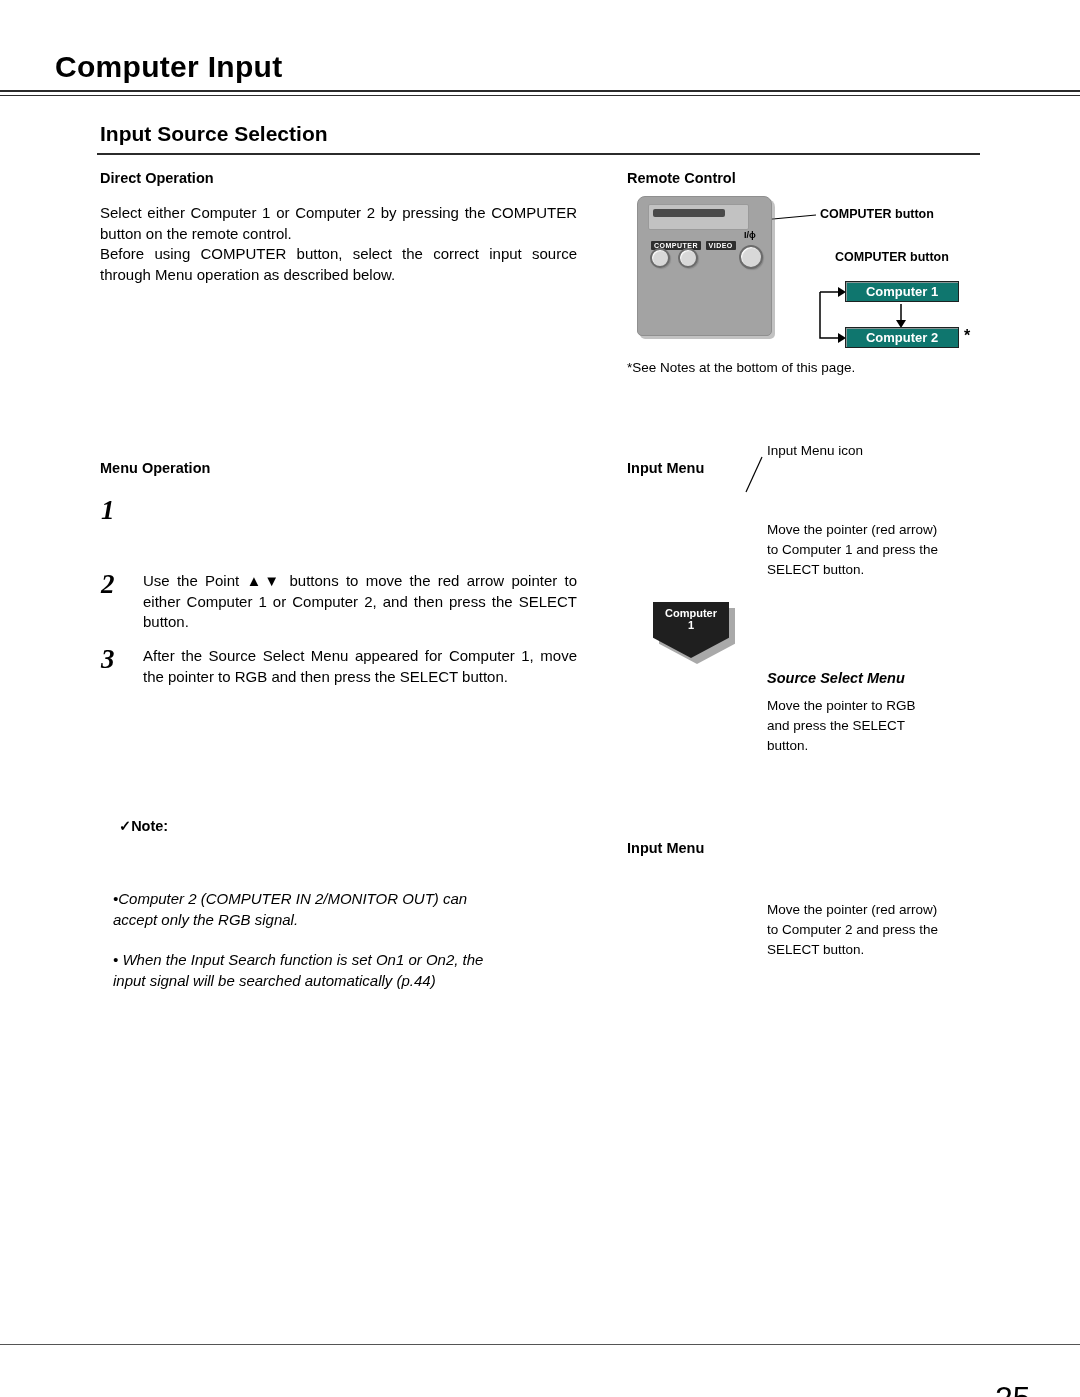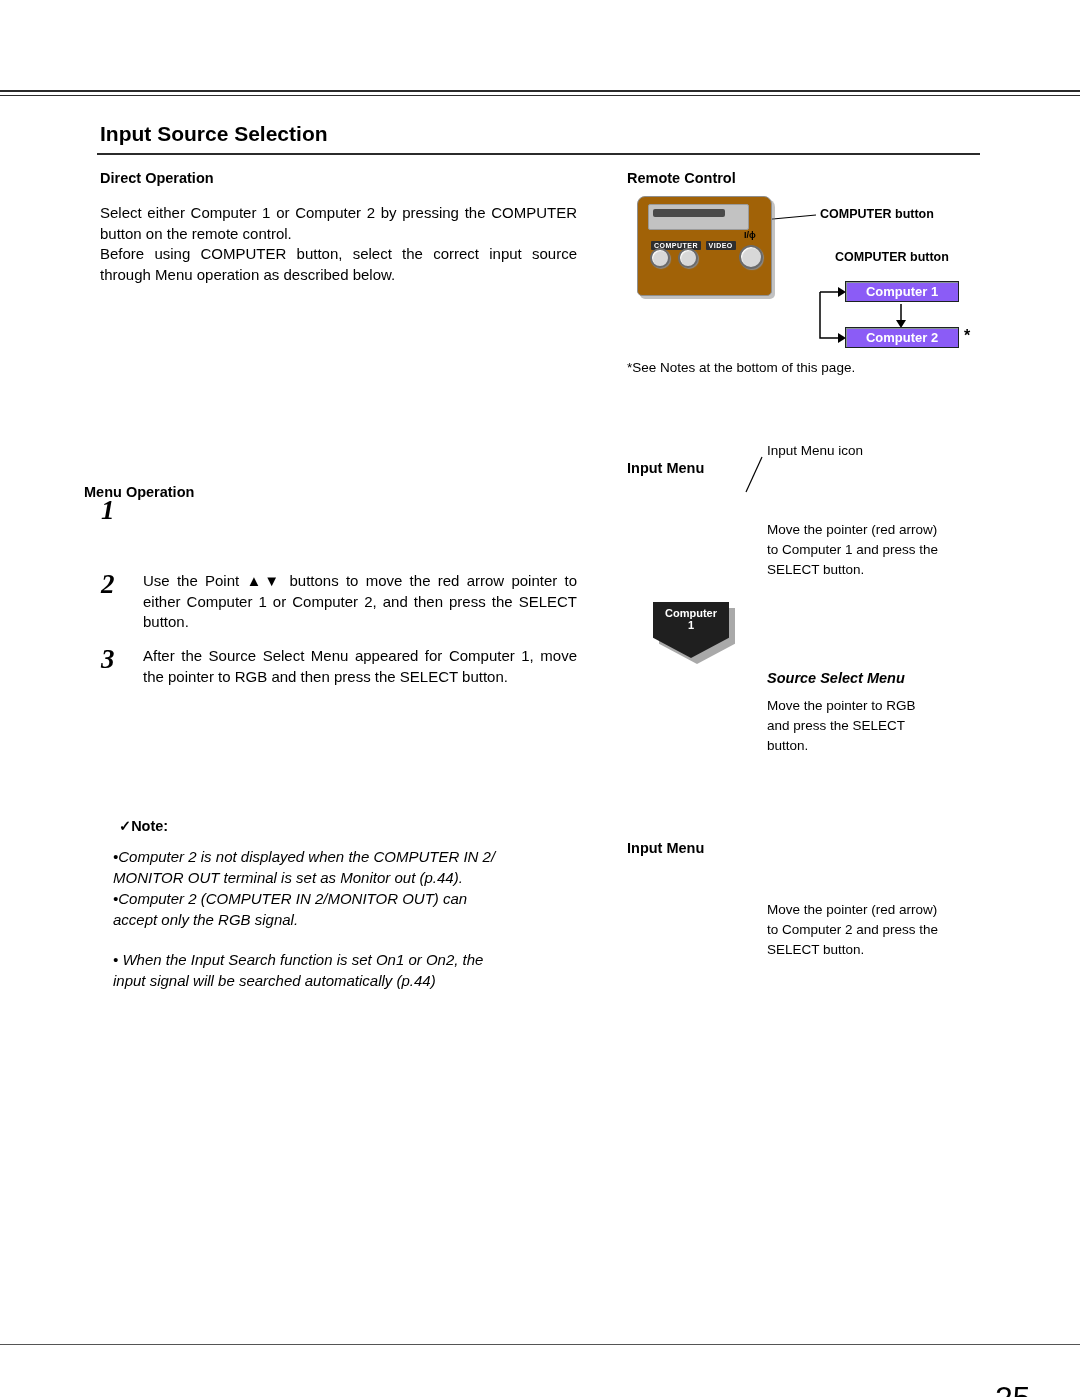--- a/index.html
+++ b/index.html
@@ -15,33 +15,33 @@
   .section-title { font-size:21px; font-weight:bold; }
   .h-small { font-size:14.5px; font-weight:bold; }
   .body-text { font-size:15px; line-height:20.5px; }
   .note-text { font-size:15px; line-height:21px; font-style:italic; }
   .caption { font-size:13.5px; line-height:20px; }
   .tiny-label { font-size:12.5px; font-weight:bold; }
 
   .step-num { font-family:"Liberation Serif", serif; font-style:italic; font-weight:bold; font-size:27px; }
 
   
-  .remote { width:135px; height:100px; background:#a16207; border:1px solid #8f8f8f;
+  .remote { width:135px; height:140px; background:#a3a3a3; border:1px solid #8f8f8f;
             border-radius:8px 8px 5px 5px; box-shadow:3px 3px 0 rgba(120,120,120,0.45); }
   .remote-indent { position:absolute; left:10px; top:7px; width:101px; height:26px;
                    background:#c2c2c2; border:1px solid #9a9a9a; border-radius:2px; }
   .remote-bar { position:absolute; left:4px; top:4px; width:72px; height:8px; background:#4a4a4a; border-radius:2px; }
   .chip { display:inline-block; background:#2e2e2e; color:#fff; font-size:7px; font-weight:bold;
           padding:1px 3px; border-radius:1px; letter-spacing:0.5px; }
   .rc-circle { position:absolute; border-radius:50%; background:#d8d8d8; border:2px solid #6b6b6b;
                box-shadow: inset 1px 1px 1px #fff, 1px 1px 1px #8a8a8a; }
   .power-label { position:absolute; font-size:9px; font-weight:bold; }
 
   
-  .cbox { width:114px; height:21px; background:#8b5cf6; color:#fff; font-size:13px; font-weight:bold;
+  .cbox { width:114px; height:21px; background:#0f766e; color:#fff; font-size:13px; font-weight:bold;
           display:flex; align-items:center; justify-content:center; border:1px solid #1c2222;
           box-shadow: inset 1px 1px 0 #8a9797; }
 
   
   .cicon-wrap { width:84px; height:64px; }
   .cicon-shadow, .cicon { position:absolute; width:76px; height:56px;
       clip-path: polygon(0 0, 100% 0, 100% 64%, 50% 100%, 0 64%); }
   .cicon-shadow { left:6px; top:6px; background:#a9a9a9; }
   .cicon { left:0; top:0; background:#1f1f1f; color:#fff; text-align:center; }
   .cicon .l1 { font-size:11px; font-weight:bold; margin-top:5px; }
@@ -64,20 +64,21 @@
 
     <polyline points="820,292 820,338 838,338" fill="none" stroke="#000" stroke-width="1.5"></polyline>
     <polygon points="838,333 846,338 838,343" fill="#000"></polygon>
 
     <line x1="901" y1="304" x2="901" y2="320" stroke="#000" stroke-width="1.5"></line>
     <polygon points="896,320 906,320 901,328" fill="#000"></polygon>
 
     <line x1="762" y1="457" x2="746" y2="492" stroke="#000" stroke-width="1.2"></line>
   </svg>
 
+  <div class="abs page-title" style="left:55px; top:50px;">Computer Input</div>
   <div class="abs rule" style="left:0; top:90px; width:1080px; height:2px;"></div>
   <div class="abs rule" style="left:0; top:95px; width:1080px; height:1px;"></div>
 
   <div class="abs section-title" style="left:100px; top:122px;">Input Source Selection</div>
   <div class="abs rule" style="left:97px; top:153px; width:883px; height:1.5px;"></div>
 
   <div class="abs h-small" style="left:100px; top:170px;">Direct Operation</div>
   <div class="abs body-text pre jus" style="left:100px; top:203px; width:477px;">Select either Computer 1 or Computer 2 by pressing the COMPUTER button on the remote control.
 Before using COMPUTER button, select the correct input source through Menu operation as described below.</div>
 
@@ -99,21 +100,21 @@
 
   <div class="abs tiny-label" style="left:820px; top:207px;">COMPUTER button</div>
   <div class="abs tiny-label" style="left:835px; top:250px;">COMPUTER button</div>
 
   <div class="abs cbox" style="left:845px; top:281px;">Computer 1</div>
   <div class="abs cbox" style="left:845px; top:327px;">Computer 2</div>
   <div class="abs" style="left:964px; top:327px; font-size:16px; font-weight:bold;">*</div>
 
   <div class="abs caption" style="left:627px; top:358px;">*See Notes at the bottom of this page.</div>
 
-  <div class="abs h-small" style="left:84px; top:460px;margin-top:24px;">Menu Operation</div>
+  <div class="abs h-small" style="left:100px; top:460px;">Menu Operation</div>
 
   <div class="abs step-num" style="left:101px; top:495px;">1</div>
 
   <div class="abs step-num" style="left:101px; top:569px;">2</div>
   <div class="abs body-text jus" style="left:143px; top:571px; width:434px;">Use the Point ▲▼ buttons to move the red arrow pointer to either Computer 1 or Computer 2, and then press the SELECT button.</div>
 
   <div class="abs step-num" style="left:101px; top:644px;">3</div>
   <div class="abs body-text jus" style="left:143px; top:646px; width:434px;">After the Source Select Menu appeared for Computer 1, move the pointer to RGB and then press the SELECT button.</div>
 
   <div class="abs h-small" style="left:627px; top:460px;">Input Menu</div>
@@ -129,22 +130,20 @@
       <div class="l2">1</div>
     </div>
   </div>
 
   <div class="abs h-small" style="left:767px; top:670px;font-style:italic;">Source Select Menu</div>
   <div class="abs caption pre" style="left:767px; top:696px; width:220px;">Move the pointer to RGB
 and press the SELECT
 button.</div>
 
   <div class="abs h-small" style="left:119px; top:818px;">✓Note:</div>
-  <div class="abs note-text pre" style="left:113px; top:846px; width:470px;">•Computer 2 is not displayed when the COMPUTER IN 2/
- MONITOR OUT terminal is set as Monitor out (p.44).</div>
   <div class="abs note-text pre" style="left:113px; top:888px; width:470px;">•Computer 2 (COMPUTER IN 2/MONITOR OUT) can
  accept only the RGB signal.</div>
   <div class="abs note-text pre" style="left:113px; top:929px; width:470px;margin-top:20px;">• When the Input Search function is set On1 or On2, the
  input signal will be searched automatically (p.44)</div>
 
   <div class="abs h-small" style="left:627px; top:840px;">Input Menu</div>
   <div class="abs caption pre" style="left:767px; top:900px; width:220px;">Move the pointer (red arrow)
 to Computer 2 and press the
 SELECT button.</div>
 

